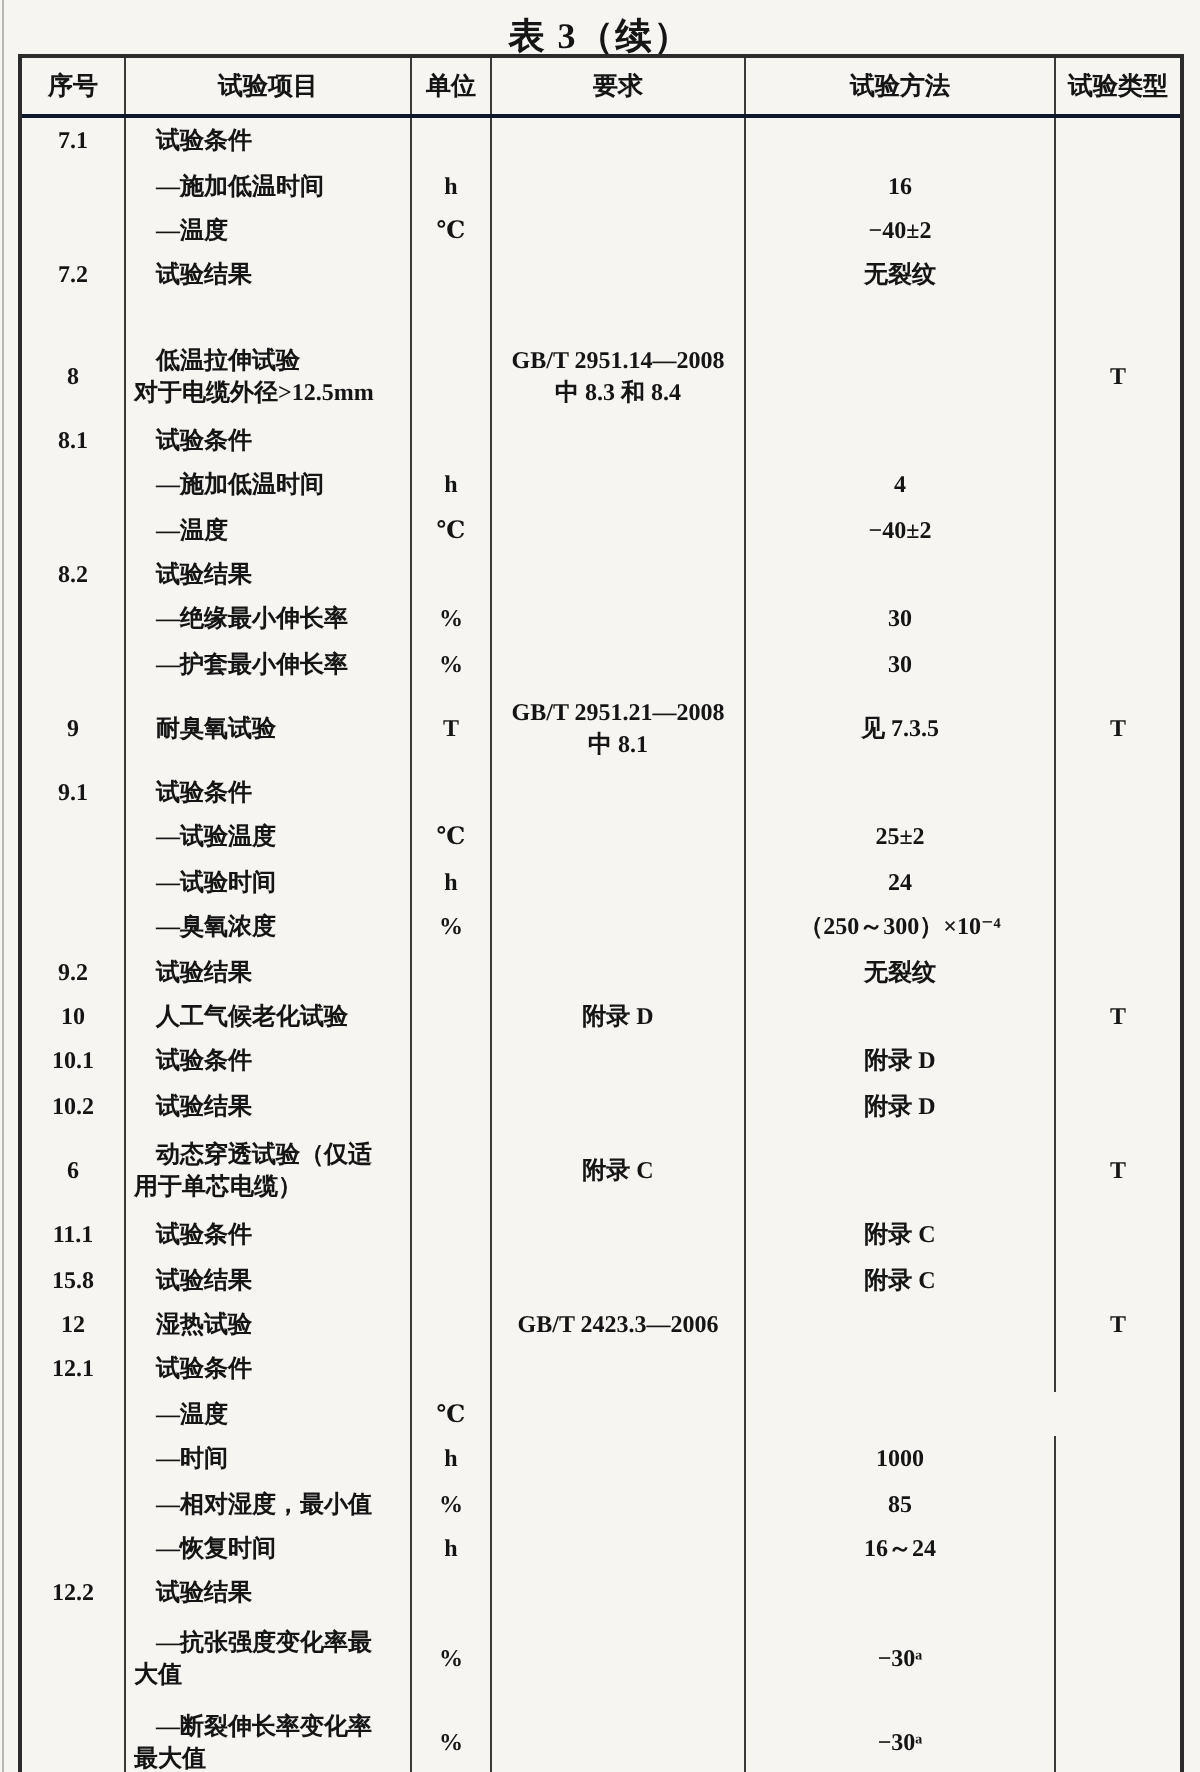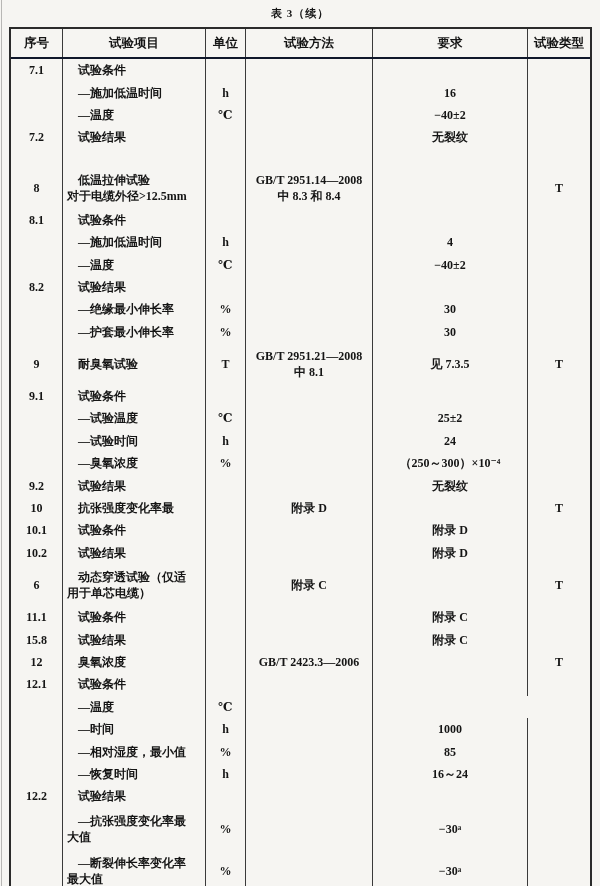--- a/index.html
+++ b/index.html
@@ -10,21 +10,21 @@
     font-family: "Liberation Serif", "DejaVu Serif", serif;
     color: #151515;
     position: relative;
   }
   .scan-edge {
     position: absolute; left: 1px; top: 0; height: 100%; width: 1px;
     background: rgba(70,70,70,.35);
   }
   .title {
     text-align: center;
-    font-size: 11px;
+    font-size: 18px;
     font-weight: bold;
     padding-top: 6px;
     height: 26px;
     letter-spacing: 1px;
   }
   .table {
     position: absolute;
     left: 9px; top: 27px;
     width: 583px;
     border: 2px solid #2b2b2b;
@@ -67,22 +67,22 @@
 
 <div class="scan-edge"></div>
 
 <div class="title">表 3（续）</div>
 
 <div class="table">
   <div class="row head">
     <div>序号</div>
     <div>试验项目</div>
     <div>单位</div>
+    <div>要求</div>
     <div>试验方法</div>
-    <div>要求</div>
     <div>试验类型</div>
   </div>
   <div>
   <div class="row">
     <div class="c-no">7.1</div>
     <div class="c-item"><span>试验条件</span></div>
     <div class="c-unit"></div>
     <div class="c-method"></div>
     <div class="c-req"></div>
     <div class="c-type"></div>
@@ -237,21 +237,21 @@
     <div class="c-no">9.2</div>
     <div class="c-item"><span>试验结果</span></div>
     <div class="c-unit"></div>
     <div class="c-method"></div>
     <div class="c-req">无裂纹</div>
     <div class="c-type"></div>
   </div>
 
   <div class="row">
     <div class="c-no">10</div>
-    <div class="c-item"><span>抗张强度变化率最</span></div>
+    <div class="c-item"><span>人工气候老化试验</span></div>
     <div class="c-unit"></div>
     <div class="c-method">附录 D</div>
     <div class="c-req"></div>
     <div class="c-type">T</div>
   </div>
 
   <div class="row">
     <div class="c-no">10.1</div>
     <div class="c-item"><span>试验条件</span></div>
     <div class="c-unit"></div>
@@ -292,21 +292,21 @@
     <div class="c-no">15.8</div>
     <div class="c-item"><span>试验结果</span></div>
     <div class="c-unit"></div>
     <div class="c-method"></div>
     <div class="c-req">附录 C</div>
     <div class="c-type"></div>
   </div>
 
   <div class="row">
     <div class="c-no">12</div>
-    <div class="c-item"><span>臭氧浓度</span></div>
+    <div class="c-item"><span>湿热试验</span></div>
     <div class="c-unit"></div>
     <div class="c-method">GB/T 2423.3—2006</div>
     <div class="c-req"></div>
     <div class="c-type">T</div>
   </div>
 
   <div class="row">
     <div class="c-no">12.1</div>
     <div class="c-item"><span>试验条件</span></div>
     <div class="c-unit"></div>

